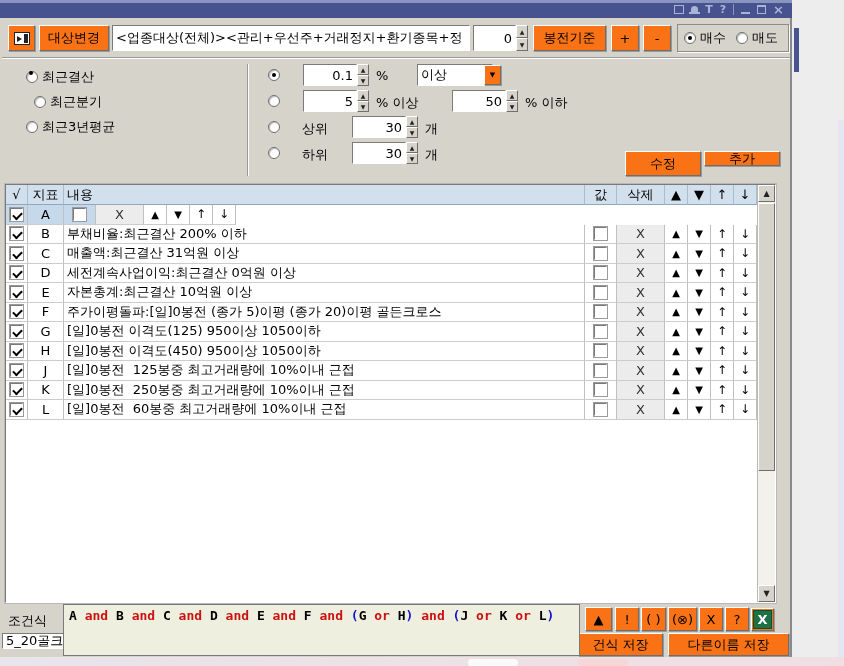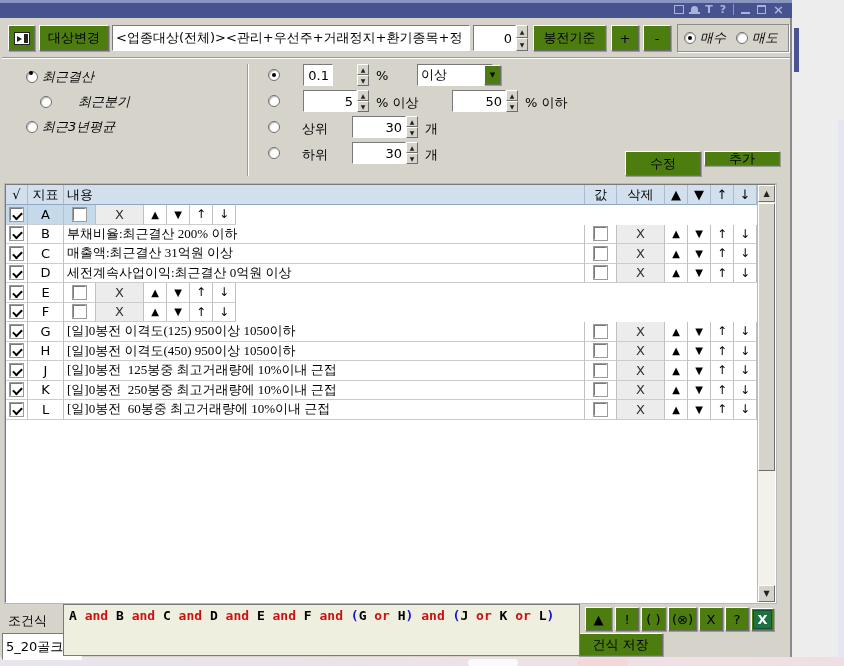--- a/index.html
+++ b/index.html
@@ -15,69 +15,69 @@
   .tb-glyph { color:#aab4d8; font-weight:bold; font-size:11px; line-height:11px; }
   .tb-shape { display:inline-block; }
   .tb-sep { width:1px; height:11px; background:#8a94c0; }
   .ico-win { width:10px; height:9px; border:1px solid #aab4d8; }
   .ico-bell { width:7px; height:7px; background:#aab4d8; border-radius:50% 50% 0 0; position:relative; }
   .ico-bell::after { content:""; position:absolute; left:-2px; top:6px; width:11px; height:2px; background:#aab4d8; }
   .ico-min { width:9px; height:2px; background:#aab4d8; margin-top:7px; }
   .ico-max { width:9px; height:9px; border:1px solid #aab4d8; border-top-width:2px; }
 
   
-  .btn { background:#4d7c0f; border:1px solid; border-color:#ffffff #6e6e6e #6e6e6e #ffffff; box-shadow:1px 1px 0 #9a9a9a;
+  .btn { background:#f97316; border:1px solid; border-color:#ffffff #6e6e6e #6e6e6e #ffffff; box-shadow:1px 1px 0 #9a9a9a;
     display:flex; align-items:center; justify-content:center; font-size:13px; cursor:default; }
   .field { background:#fff; border:1px solid; border-color:#7a7a7a #ffffff #ffffff #7a7a7a; display:flex; align-items:center;
     padding:0 3px; overflow:hidden; white-space:nowrap; }
   .field.num { justify-content:flex-end; }
   .spin { position:absolute; width:12px; display:flex; flex-direction:column; }
   .spin .sb2 { flex:1; background:#d6d3cb; border:1px solid; border-color:#fff #6e6e6e #6e6e6e #fff; display:flex; align-items:center; justify-content:center; font-size:6px; line-height:6px; color:#222; }
   .radio { width:12px; height:12px; border-radius:50%; background:#fff; border:1px solid #6e6e6e; box-shadow:inset 1px 1px 1px #bbb; position:relative; flex:none; }
   .radio.sel::after { content:""; position:absolute; left:3px; top:3px; width:4px; height:4px; border-radius:50%; background:#000; }
   .rlabel { margin-left:4px; }
   .cb { width:13px; height:13px; background:#fff; border:1px solid; border-color:#7a7a7a #fff #fff #7a7a7a; outline:1px solid #9a9a9a; position:relative; flex:none; }
   .cb.on::after { content:""; position:absolute; left:2px; top:3px; width:7px; height:4px; border-left:2px solid #000; border-bottom:2px solid #000; transform:rotate(-45deg); }
 
   
   .abs { position:absolute; }
   #groove { position:absolute; left:2px; top:57px; width:788px; height:2px; border-top:1px solid #9a9a9a; border-bottom:1px solid #fff; }
   #vdivider { position:absolute; left:247px; top:64px; width:2px; height:112px; border-left:1px solid #9a9a9a; border-right:1px solid #fff; }
   #buysell { position:absolute; left:677px; top:24px; width:112px; height:28px; border:1px solid #8c8c8c; box-shadow:1px 1px 0 #fff; display:flex; align-items:center; gap:10px; padding-left:6px; }
-  .radio-item { display:flex; align-items:center;font-style:italic; }
+  .radio-item { display:flex; align-items:center; }
   #tb-icon { width:16px; height:13px; background:#fff; border:1px solid #222; position:relative; }
   #tb-icon::before { content:""; position:absolute; right:1px; top:1px; bottom:1px; width:4px; background:#222; }
   #tb-icon::after { content:""; position:absolute; left:2px; top:3px; border-left:5px solid #222; border-top:3px solid transparent; border-bottom:3px solid transparent; }
 
   
   #table { position:absolute; left:5px; top:184px; width:771px; height:419px; background:#fff; border:1px solid; border-color:#7a7a7a #fff #fff #7a7a7a; outline:1px solid #b8b8b8; }
   .tr { display:flex; height:19.5px; }
   .tr.hdr { height:20px; }
   .td { display:flex; align-items:center; justify-content:center; border-right:1px solid #c0c0c0; border-bottom:1px solid #cccccc; overflow:hidden; }
   .hdr .td { background:#d2e0ee; border-right:1px solid #a8bccd; border-bottom:1px solid #8fa8bf; font-size:13px; }
-  .c0{width:22px;} .c1{width:36px;} .c2{width:521px; justify-content:flex-start; padding-left:3px; white-space:pre;font-family:Liberation Serif, serif;}
+  .c0{width:22px;} .c1{width:36px;} .c2{width:521px; justify-content:flex-start; padding-left:3px; white-space:pre;}
   .c3{width:32px;} .c4{width:48px;} .c5{width:23px;} .c6{width:23px;} .c7{width:23px;} .c8{width:23px;}
   .tr.sel .c0,.tr.sel .c1,.tr.sel .c2,.tr.sel .c3 { background:#c5d9ea; }
   .td.del { background:#ececec; color:#333; }
   .td.tri { font-size:10px; }
   .td.arr { font-size:12px; }
   #vscroll { position:absolute; right:0; top:0; width:18px; height:417px; background:#f2f1ec; border-left:1px solid #b8b8b8; }
   .sbtn { position:absolute; left:0; width:17px; height:17px; background:#d6d3cb; border:1px solid; border-color:#fff #6e6e6e #6e6e6e #fff; display:flex; align-items:center; justify-content:center; font-size:8px; color:#222; }
   #sthumb { position:absolute; left:0; top:18px; width:17px; height:268px; background:#d6d3cb; border:1px solid; border-color:#fff #6e6e6e #6e6e6e #fff; }
 
   
   #formula-popup { position:absolute; left:63px; top:604px; width:517px; height:52px; background:#efefdf; border:1px solid #7a7a7a; padding:3px 5px; z-index:10;
     font-family:"DejaVu Sans Mono", monospace; font-weight:bold; font-size:13px; white-space:pre-wrap; line-height:16px; }
   #formula-popup .k { color:#000; } #formula-popup .r { color:#cc1111; } #formula-popup .b { color:#1111cc; }
   #formula-label { position:absolute; left:8px; top:612px; }
   .toolbtn { position:absolute; top:607px; height:24px; }
   #excel-btn { position:absolute; top:608px; left:751px; width:23px; height:23px; display:flex; align-items:center; justify-content:center; }
   #excel-ico { width:19px; height:19px; background:#1e7145; border:1px solid #0e4f2d; color:#fff; font-weight:bold; font-size:13px; display:flex; align-items:center; justify-content:center; }
 
-  #name-field { position:absolute; left:2px; top:633px; width:80px; height:27px; z-index:1;text-align:center; }
+  #name-field { position:absolute; left:2px; top:633px; width:80px; height:16px; z-index:1;text-align:center; }
   #save-btn { position:absolute; left:578px; top:633px; width:85px; height:23px; z-index:1; }
   #saveas-btn { position:absolute; left:668px; top:633px; width:121px; height:23px; z-index:1; }
 
   
   #right-area { position:absolute; left:794px; top:0; width:50px; height:666px; background:#ededed; }
   #navy-accent { position:absolute; left:794px; top:28px; width:5px; height:44px; background:#4a5490; }
   #lavender-line { position:absolute; left:838px; top:120px; width:6px; height:537px; background:#e6e6f2; }
   #bottom-strip { position:absolute; left:0; top:657px; width:844px; height:9px; background:linear-gradient(90deg,#e8e5ec,#f0dfe2); }
   .pill { position:absolute; top:659px; height:8px; border-radius:4px; }
   #pill-white { left:468px; width:50px; background:#fbfafa; }
@@ -128,33 +128,33 @@
         <span class="rlabel">매도</span>
       </span>
     </div>
     <div id="groove"></div>
 
     <div id="period-radios">
         <div class="radio-item abs" style="left: 26px; top: 68px;">
           <div class="radio sel" style="position: static;"></div>
           <div class="rlabel">최근결산</div>
         </div>
-        <div class="radio-item abs" style="left: 40px; top: 93px; gap: 22px;">
+        <div class="radio-item abs" style="left: 34px; top: 93px;">
           <div class="radio" style="position: static;"></div>
           <div class="rlabel">최근분기</div>
         </div>
         <div class="radio-item abs" style="left: 26px; top: 118px;">
           <div class="radio" style="position: static;"></div>
           <div class="rlabel">최근3년평균</div>
         </div>
       </div>
     <div id="vdivider"></div>
 
     <span class="radio sel abs" style="left:268px;top:69px"></span>
-    <div class="field num abs" style="left:303px;top:64px;width:30px;height:22px">0.1</div>
+    <div class="field num abs" style="left:303px;top:64px;width:54px;height:22px">0.1</div>
     <div class="spin" style="left:357px;top:64px;height:22px">
         <div class="sb2">▲</div>
         <div class="sb2">▼</div>
       </div>
     <span class="abs" style="left:376px;top:68px">%</span>
     <div class="field abs" style="left:417px;top:64px;width:76px;height:22px;padding-right:12px">이상</div>
     <div class="btn abs" style="left:484px;top:65px;width:17px;height:20px;font-size:7px">▼</div>
 
     <span class="radio abs" style="left:268px;top:95px"></span>
     <div class="field num abs" style="left:303px;top:90px;width:54px;height:22px">5</div>
@@ -261,34 +261,36 @@
             <div class="td c5 tri">▲</div>
             <div class="td c6 tri">▼</div>
             <div class="td c7 arr">↑</div>
             <div class="td c8 arr">↓</div>
           </div>
           <div class="tr">
             <div class="td c0">
               <div class="cb on"></div>
             </div>
             <div class="td c1">E</div>
+            <div class="td c2">자본총계:최근결산 10억원 이상</div>
             <div class="td c3">
               <div class="cb"></div>
             </div>
             <div class="td c4 del">X</div>
             <div class="td c5 tri">▲</div>
             <div class="td c6 tri">▼</div>
             <div class="td c7 arr">↑</div>
             <div class="td c8 arr">↓</div>
           </div>
           <div class="tr">
             <div class="td c0">
               <div class="cb on"></div>
             </div>
             <div class="td c1">F</div>
+            <div class="td c2">주가이평돌파:[일]0봉전 (종가 5)이평 (종가 20)이평 골든크로스</div>
             <div class="td c3">
               <div class="cb"></div>
             </div>
             <div class="td c4 del">X</div>
             <div class="td c5 tri">▲</div>
             <div class="td c6 tri">▼</div>
             <div class="td c7 arr">↑</div>
             <div class="td c8 arr">↓</div>
           </div>
           <div class="tr">
@@ -383,18 +385,19 @@
         <div class="btn toolbtn" style="left: 668px; width: 29px;">(⊗)</div>
         <div class="btn toolbtn" style="left: 699px; width: 24px;">X</div>
         <div class="btn toolbtn" style="left: 725px; width: 24px;">?</div>
       </div>
     <div id="excel-btn" class="btn toolbtn" style="left:751px;width:23px">
       <span id="excel-ico">X</span>
     </div>
 
     <div id="name-field" class="field">5_20골크</div>
     <div id="save-btn" class="btn">건식 저장</div>
+    <div id="saveas-btn" class="btn">다른이름 저장</div>
   </div>
 
   <div id="bottom-strip"></div>
   <div id="pill-white" class="pill"></div>
   <div id="pill-pink" class="pill"></div>
 </div>
 
 </body></html>

